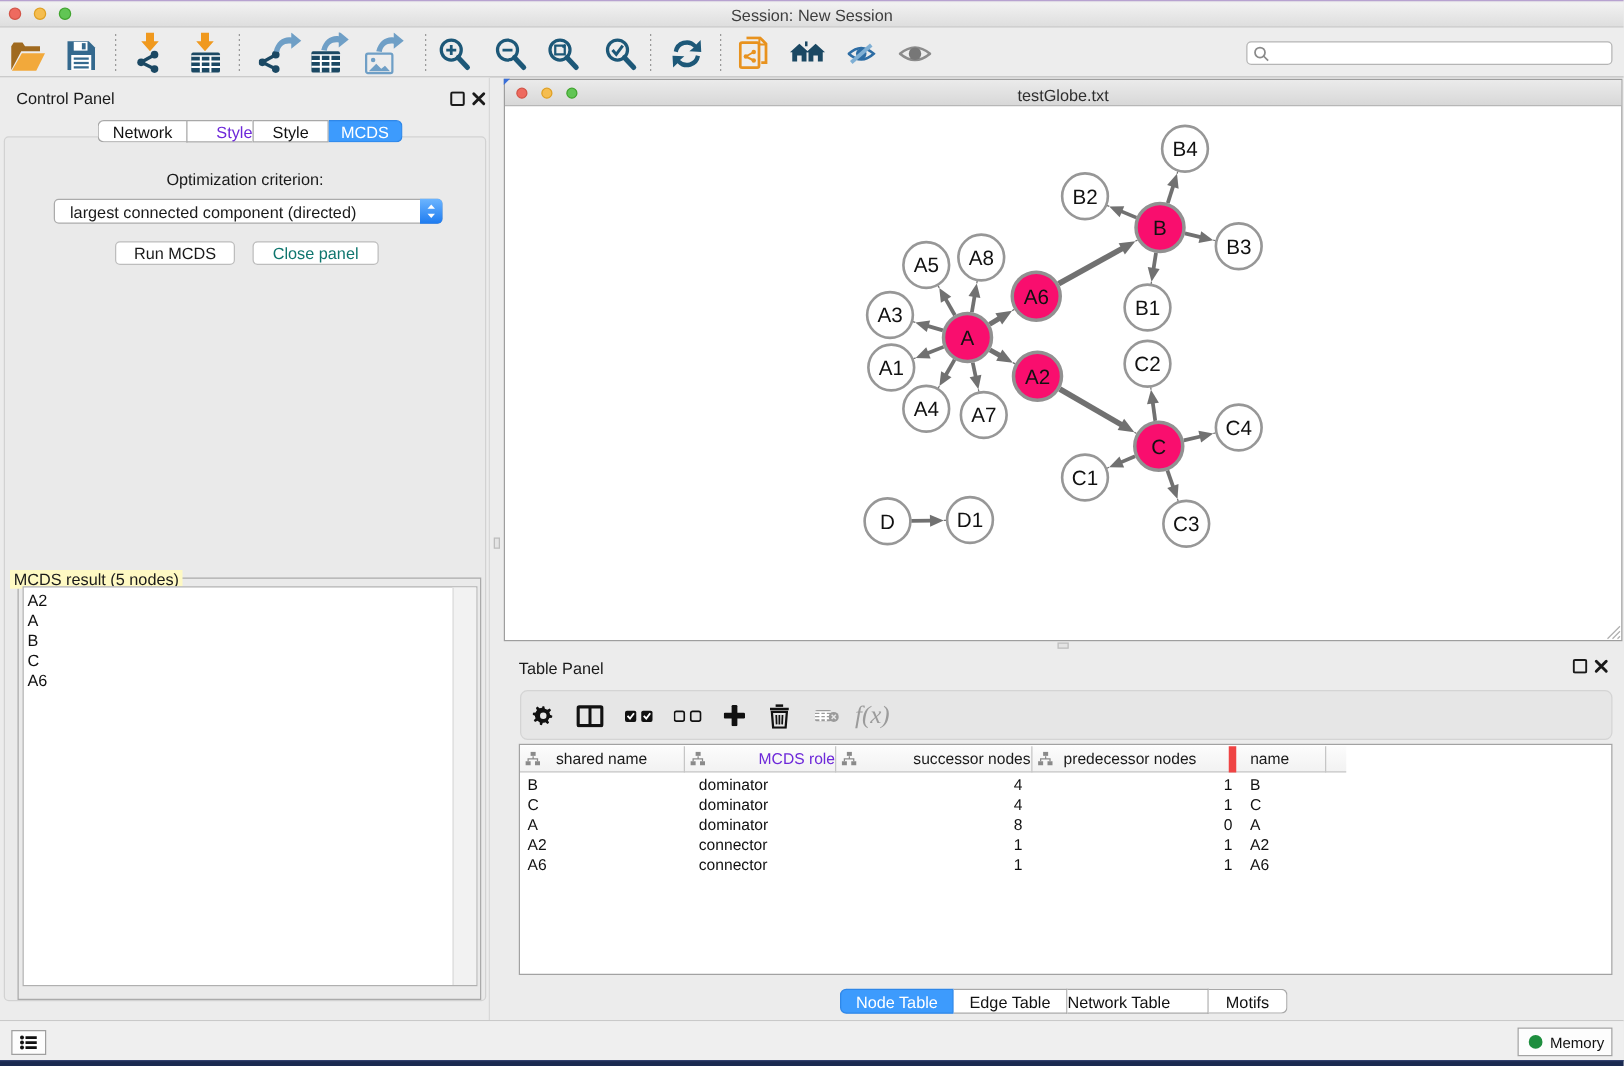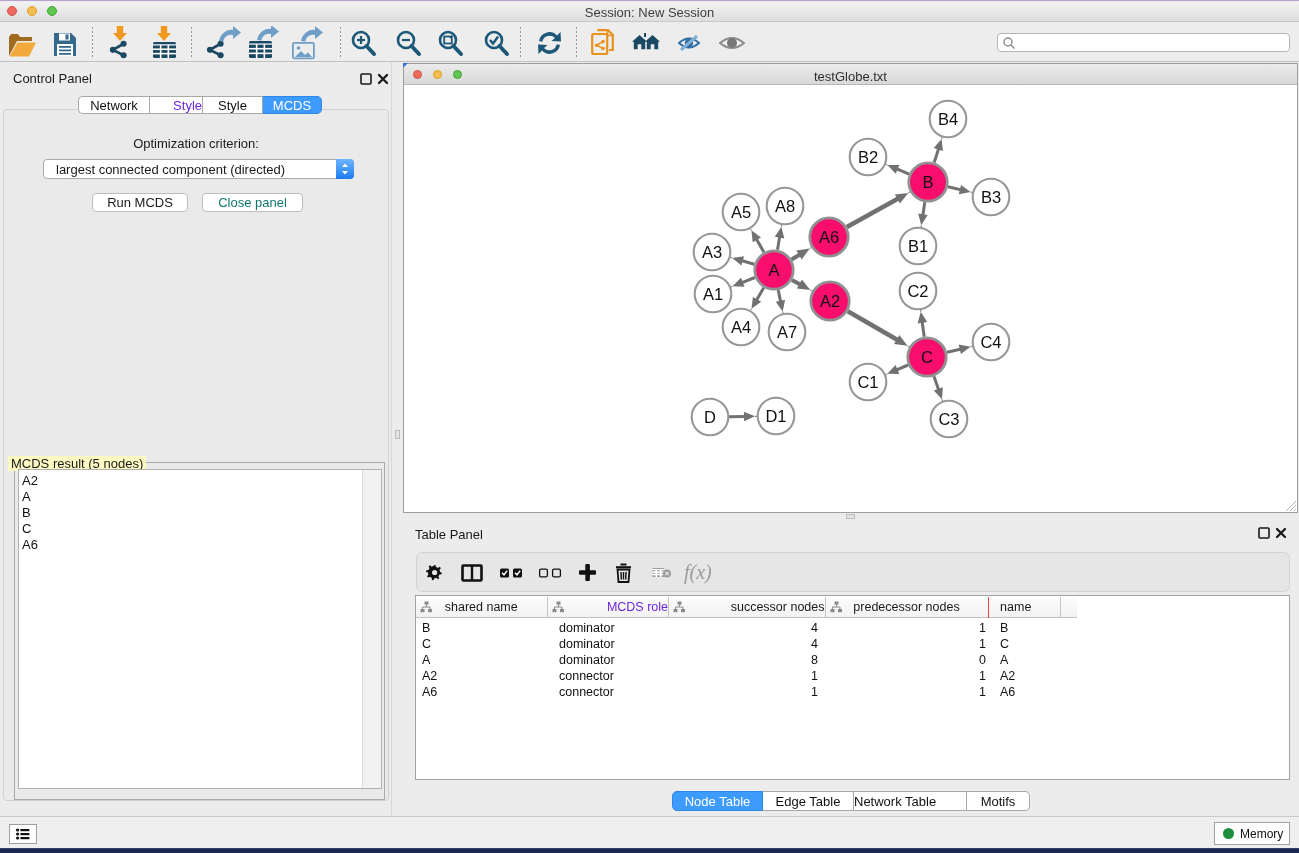--- a/index.html
+++ b/index.html
@@ -367,21 +367,21 @@
   </div>
 <div class="abs" style="left:669px;top:597px;width:156.5px;height:21px;border-right:1px solid #c6c6c6">
     <svg width="13" height="12" viewBox="0 0 13 12" style="position:absolute;left:4px;top:4px">
       <rect x="4.5" y="0.5" width="4" height="3.2" fill="#8a8a8a"></rect>
       <rect x="0.5" y="8" width="4" height="3.2" fill="#8a8a8a"></rect>
       <rect x="8" y="8" width="4" height="3.2" fill="#8a8a8a"></rect>
       <path d="M6.5 4 L6.5 6 M2.5 8 L2.5 6 L10 6 L10 8" fill="none" stroke="#8a8a8a" stroke-width="1"></path>
     </svg>
     <div style="position:absolute;left:0;top:3px;width:100%;text-align:right;font-size:12.5px;color:#1a1a1a">successor nodes</div>
   </div>
-<div class="abs" style="left:825.5px;top:597px;width:163.0px;height:21px;border-right:1px solid #ef4444">
+<div class="abs" style="left:825.5px;top:597px;width:163.0px;height:21px;border-right:6px solid #ef4444">
     <svg width="13" height="12" viewBox="0 0 13 12" style="position:absolute;left:4px;top:4px">
       <rect x="4.5" y="0.5" width="4" height="3.2" fill="#8a8a8a"></rect>
       <rect x="0.5" y="8" width="4" height="3.2" fill="#8a8a8a"></rect>
       <rect x="8" y="8" width="4" height="3.2" fill="#8a8a8a"></rect>
       <path d="M6.5 4 L6.5 6 M2.5 8 L2.5 6 L10 6 L10 8" fill="none" stroke="#8a8a8a" stroke-width="1"></path>
     </svg>
     <div style="position:absolute;left:0;top:3px;width:100%;text-align:center;font-size:12.5px;color:#1a1a1a">predecessor nodes</div>
   </div>
 <div class="abs" style="left:972px;top:597px;width:88.5px;height:21px;border-right:1px solid #c6c6c6">
     <div style="position:absolute;left:0;top:3px;width:100%;text-align:center;font-size:12.5px;color:#1a1a1a">name</div>

